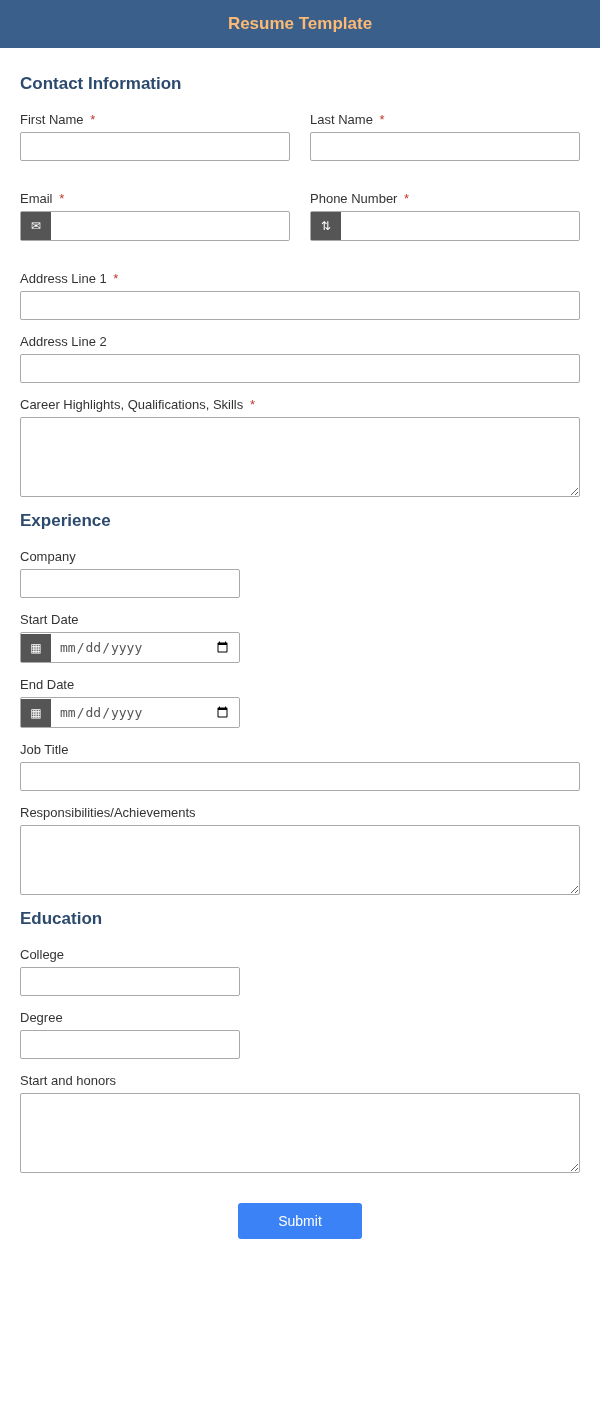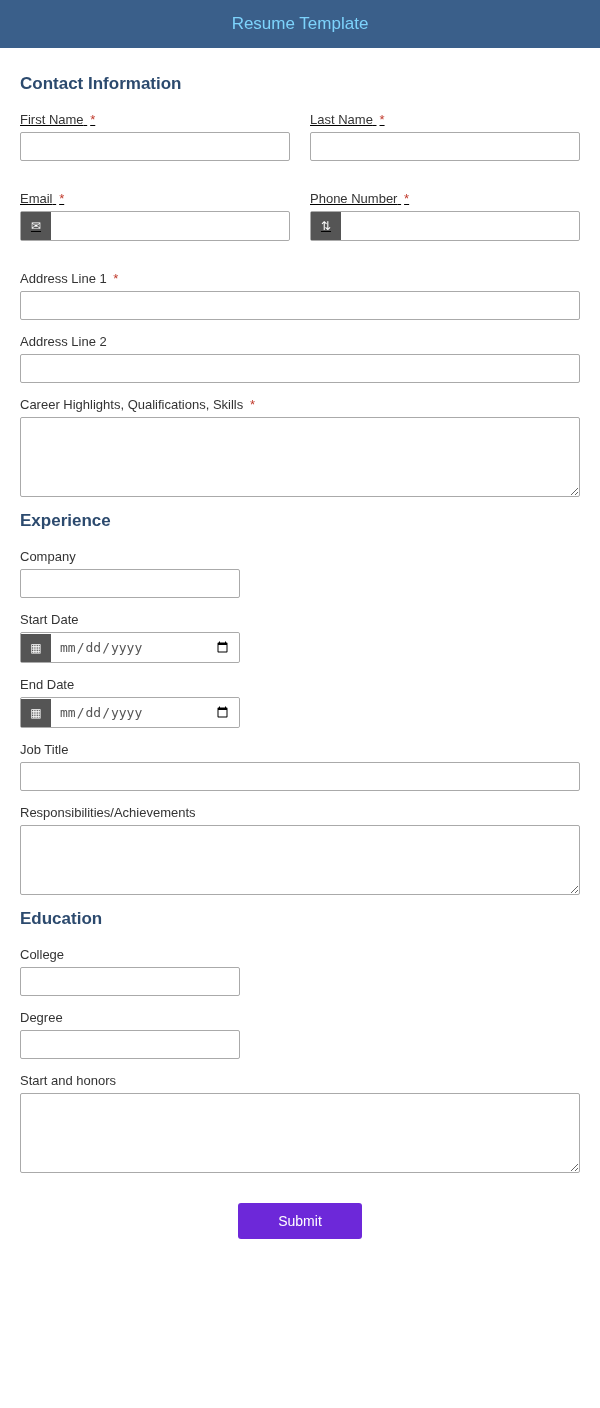--- a/index.html
+++ b/index.html
@@ -4,42 +4,41 @@
   <style>
     * { box-sizing: border-box; margin: 0; padding: 0; }
     body {
       font-family: Arial, sans-serif;
       background: #fff;
       width: 600px;
       min-height: 1408px;
     }
     .header {
       background: #3a5f8a;
-      color: #7dd3fc;
+      color: #fdba74;
       text-align: center;
       padding: 14px 0;
       font-size: 17px;
-      font-weight: normal;
+      font-weight: bold;
     }
     .form-container {
       padding: 18px 20px 30px 20px;
     }
     .section-title {
       font-size: 17px;
       font-weight: bold;
       color: #2c4a6e;
       margin-bottom: 18px;
       margin-top: 8px;
       display: block;
     }
     .row {
       display: flex;
       gap: 20px;
       margin-bottom: 16px;
-      text-decoration: underline;
     }
     .field-group {
       display: flex;
       flex-direction: column;
       flex: 1;
       margin-bottom: 14px;
     }
     .field-group.half {
       flex: 1;
     }
@@ -122,21 +121,21 @@
     }
     .section-divider {
       margin-top: 10px;
       margin-bottom: 18px;
     }
     .submit-area {
       text-align: center;
       margin-top: 30px;
     }
     .submit-btn {
-      background: #6d28d9;
+      background: #3b82f6;
       color: #fff;
       border: none;
       border-radius: 3px;
       padding: 10px 40px;
       font-size: 14px;
       cursor: pointer;
     }
     .full-width {
       width: 100%;
     }

